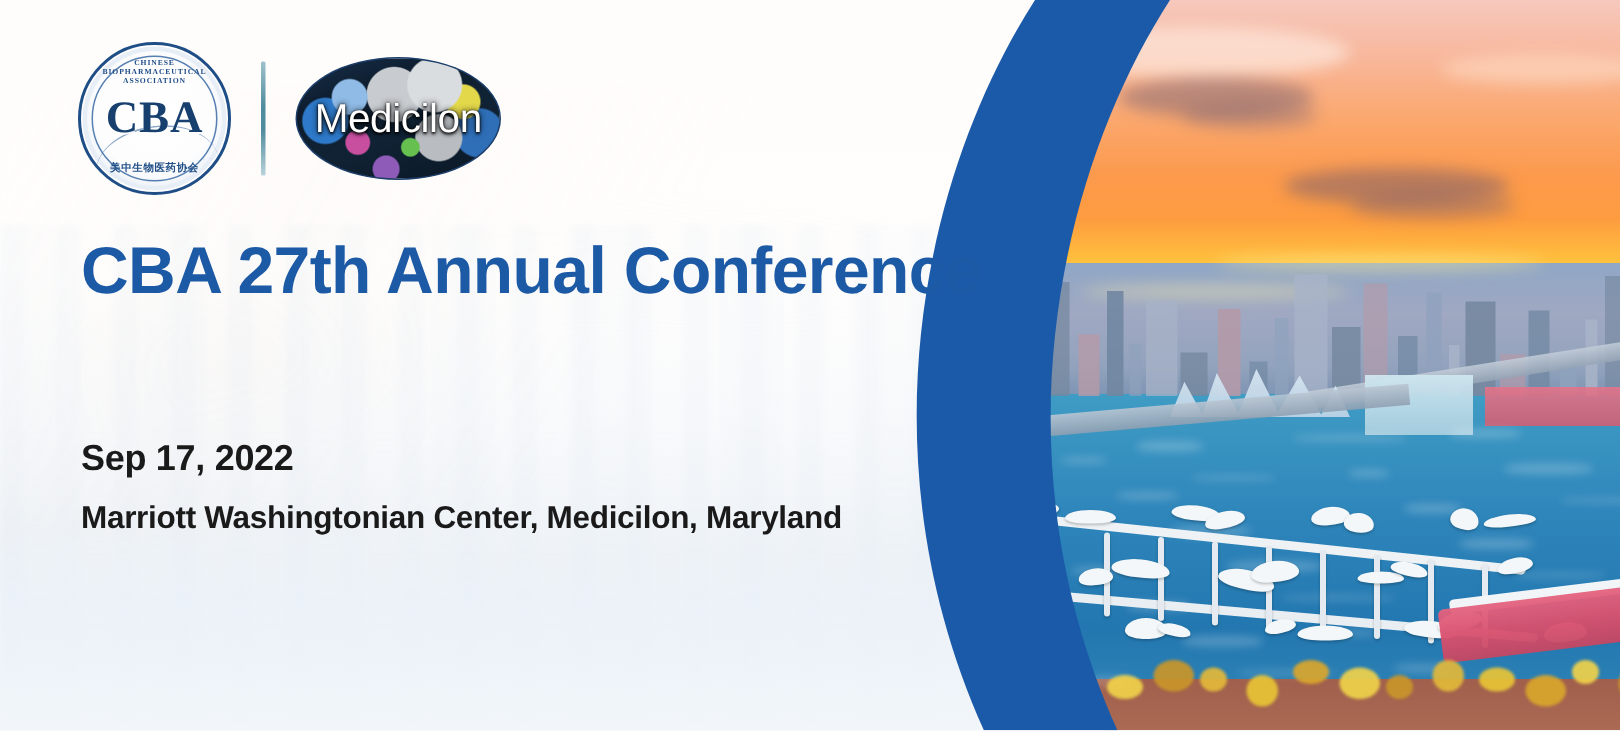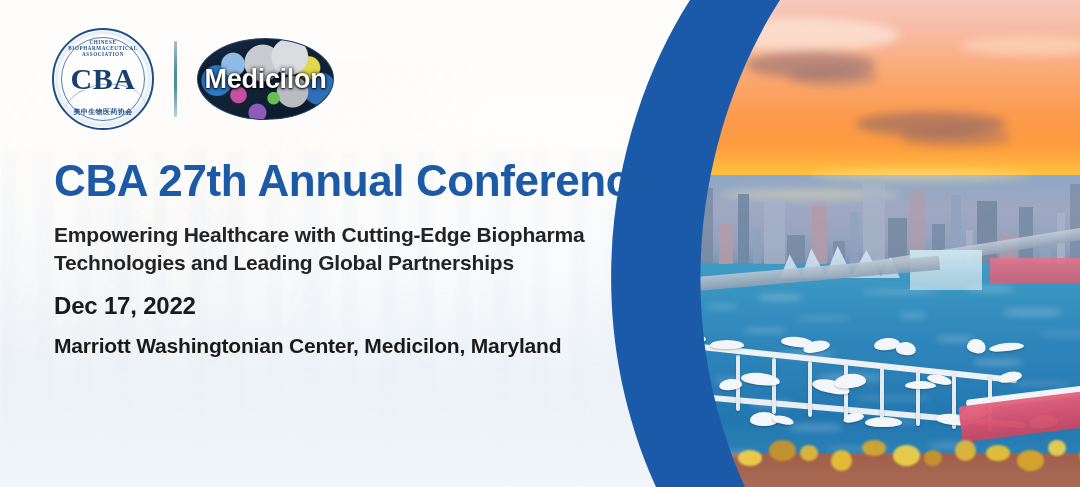--- a/index.html
+++ b/index.html
@@ -199,21 +199,21 @@
       radial-gradient(circle at 30% 70%,#c84fa0 0 7%,rgba(0,0,0,0) 8%),
       radial-gradient(circle at 56% 74%,#66c050 0 6%,rgba(0,0,0,0) 7%),
       radial-gradient(circle at 70% 66%,#b9bdc2 0 14%,rgba(0,0,0,0) 15%),
       radial-gradient(circle at 14% 52%,#2e79c9 0 12%,rgba(0,0,0,0) 13%),
       radial-gradient(circle at 90% 62%,#2f6fb8 0 12%,rgba(0,0,0,0) 13%),
       radial-gradient(circle at 44% 92%,#8e5bb8 0 8%,rgba(0,0,0,0) 9%),
       linear-gradient(160deg,#17324f 0%,#0d1b2b 30%,#102335 55%,#0b1725 100%);
     display:flex;align-items:center;justify-content:center;
   }
   .medicilon-text{
-    position:relative;z-index:4;color:#ffffff;font-size:27px;font-weight:700;
+    position:relative;z-index:4;color:#ffffff;font-size:27px;font-weight:400;
     letter-spacing:-.3px;
     text-shadow:0 0 4px rgba(0,0,0,.85),0 1px 2px rgba(0,0,0,.9),0 0 1px rgba(0,0,0,1);
   }
 
   .title{
     position:absolute;left:54px;top:157px;width:600px;
     font-size:44px;font-weight:700;color:#1d5aa6;letter-spacing:-.4px;line-height:1.1;
   }
   .subtitle{
     position:absolute;left:54px;top:221px;width:580px;
@@ -386,20 +386,19 @@
       <div class="divider"></div>
 
       <div class="medicilon">
         <span class="medicilon-text">Medicilon</span>
       </div>
 
     </div>
 
     <div class="title">CBA 27th Annual Conference</div>
 
-    <div class="subtitle">Empowering Healthcare with Cutting-Edge Biopharma Technologies and Leading Global Partnerships</div>
-
-    <div class="date">Dec 17, 2022</div>
+
+    <div class="date">Sep 17, 2022</div>
 
     <div class="venue">Marriott Washingtonian Center, Medicilon, Maryland</div>
 
   </div>
 </div>
 
 </body></html>

